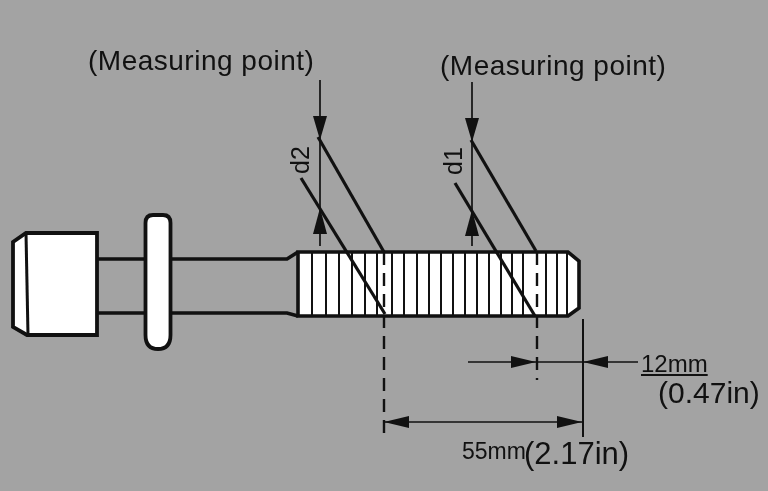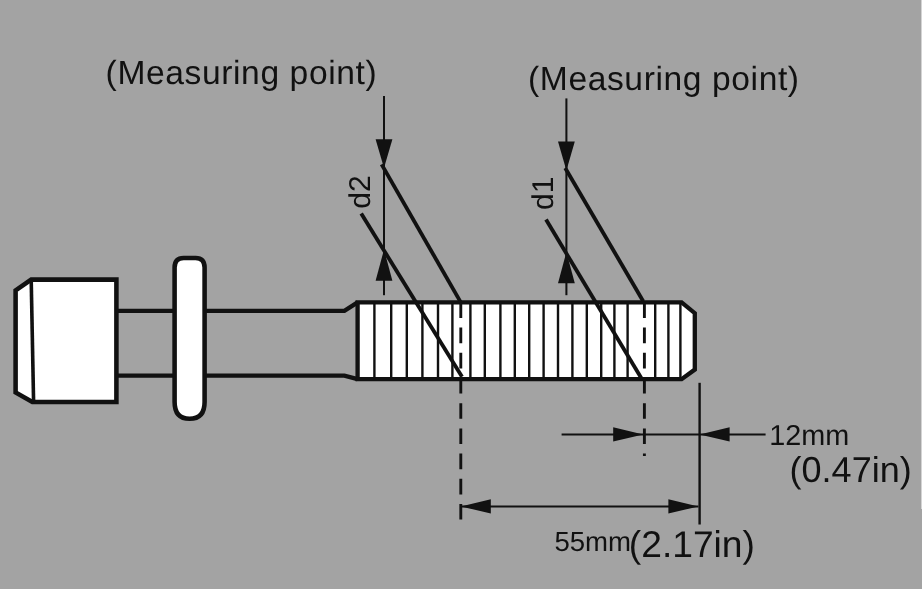--- a/index.html
+++ b/index.html
@@ -106,20 +106,20 @@
   </svg>
 
   <div class="txt measuring-label" style="left:88px;top:45px;">(Measuring point)</div>
 
   <div class="txt measuring-label" style="left:440px;top:50px;">(Measuring point)</div>
 
   <div class="txt dia-label" style="left:280px;top:140px;">d2</div>
 
   <div class="txt dia-label" style="left:433px;top:141px;">d1</div>
 
-  <div class="txt dim-metric-12" style="left:641px;top:350px;">12mm</div>
+  <div class="txt dim-metric-12" style="left:641px;top:350px;text-decoration:underline;">12mm</div>
 
   <div class="txt dim-imperial-12" style="left:630px;top:376px;">(0.47in)</div>
 
   <div class="txt dim-metric-55" style="left:462px;top:438px;">55mm</div>
 
   <div class="txt dim-imperial-55" style="left:524px;top:436px;">(2.17in)</div>
 </div>
 
 </body></html>

